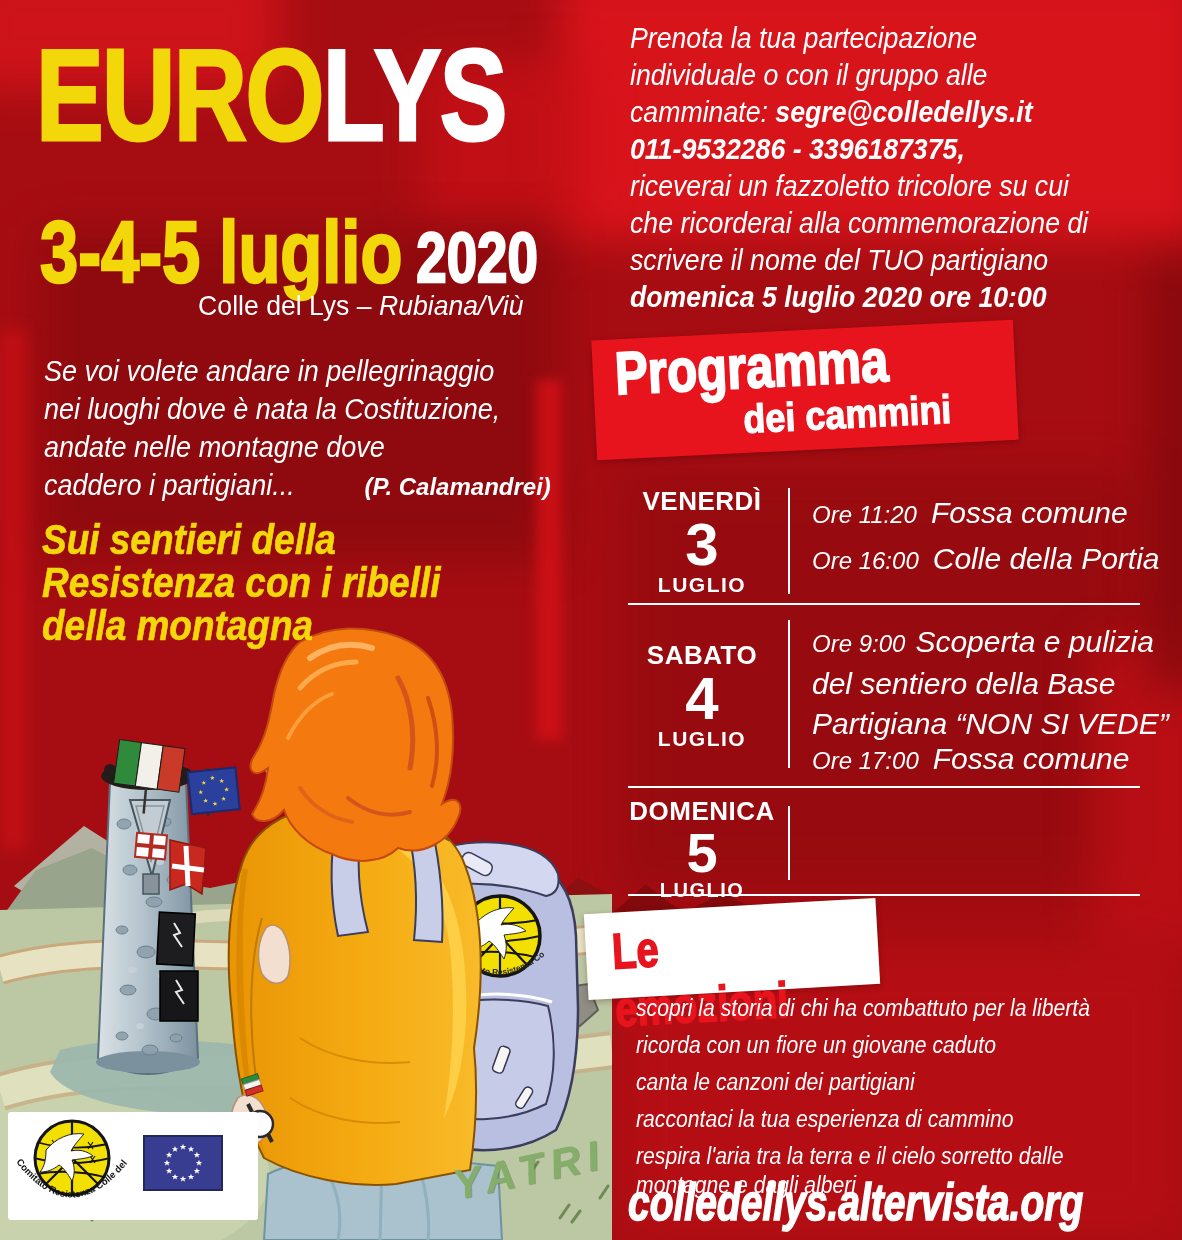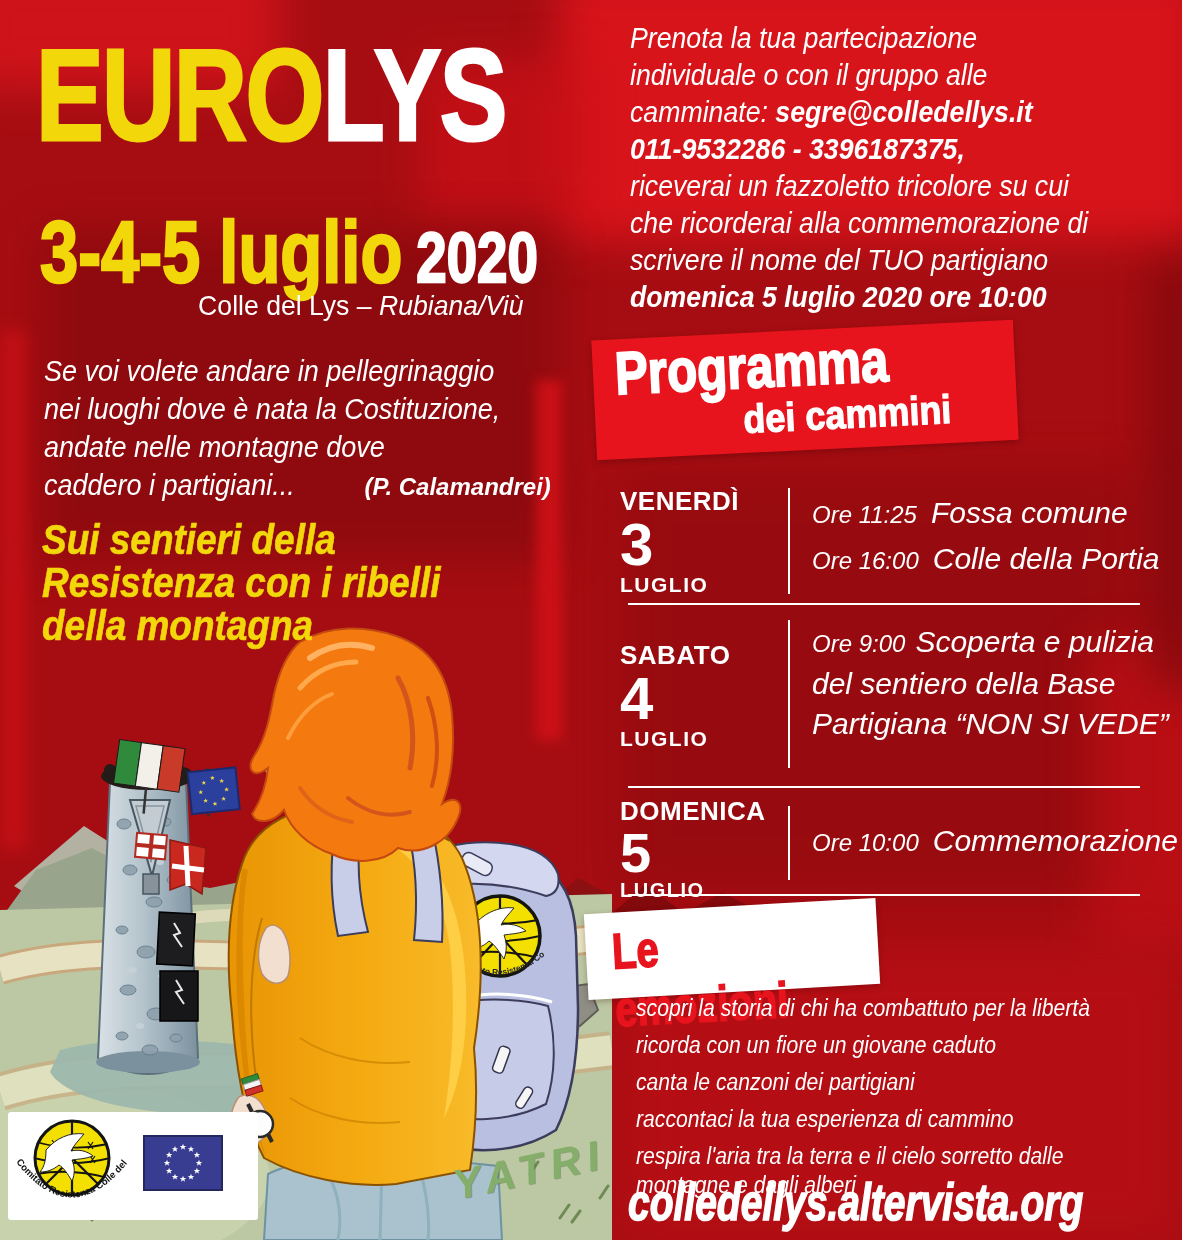--- a/index.html
+++ b/index.html
@@ -45,21 +45,21 @@
 
   .banner-program{left:594px;top:330px;width:422px;height:120px;background:#e8141d;transform:rotate(-2.8deg);box-shadow:0 2px 6px rgba(60,0,0,.35);}
   .banner-program .l1{position:absolute;left:22px;top:0px;font-size:60px;font-weight:bold;color:#fff;-webkit-text-stroke:2px;}
   .banner-program .l2{position:absolute;left:148px;top:64px;font-size:40px;font-weight:bold;color:#fff;-webkit-text-stroke:1.2px;}
 
   .ritrovo{left:638px;top:452px;color:#fff;font-style:italic;white-space:nowrap;}
   .ritrovo .lab{font-size:22px;}
   .ritrovo .place{font-size:29px;margin-left:10px;}
   .ritrovo .eco{font-size:29px;font-weight:bold;margin-left:8px;}
 
-  .daycol{width:164px;color:#fff;font-weight:bold;}
+  .daycol{width:164px;text-align:center;color:#fff;font-weight:bold;}
   .wd{font-size:26px;letter-spacing:.5px;}
   .dnum{font-size:60px;line-height:56px;}
   .dmon{font-size:21px;letter-spacing:1.5px;}
   .vline{width:2px;background:#fff;}
   .hline{height:2px;background:#fff;left:628px;width:512px;}
   .erow{position:absolute;color:#fff;font-style:italic;}
   .etime{font-size:24px;}
   .ename{font-size:30px;margin-left:14px;}
   .ewrap{width:372px;font-size:30px;line-height:40px;}
   .ewrap .etime{margin-right:10px;}
@@ -388,47 +388,47 @@
   </div>
 
 
   <div class="abs z3 daycol" style="left:620px;top:486px">
     <div class="wd">VENERDÌ</div>
     <div class="dnum">3</div>
     <div class="dmon">LUGLIO</div>
   </div>
   <div class="abs z3 vline" style="left:788px;top:488px;height:106px"></div>
   <div class="erow nw z3" style="left:812px;top:496px">
-    <span class="etime">Ore 11:25</span><span class="ename">Fossa comune</span>
+    <span class="etime">Ore 11:20</span><span class="ename">Fossa comune</span>
   </div>
   <div class="erow nw z3" style="left:812px;top:542px">
     <span class="etime">Ore 16:00</span><span class="ename">Colle della Portia</span>
   </div>
   <div class="abs z3 hline" style="top:603px"></div>
 
   <div class="abs z3 daycol" style="left:620px;top:640px">
     <div class="wd">SABATO</div>
     <div class="dnum">4</div>
     <div class="dmon">LUGLIO</div>
   </div>
   <div class="abs z3 vline" style="left:788px;top:620px;height:148px"></div>
   <div class="erow ewrap z3" style="left:812px;top:622px">
     <span class="etime">Ore 9:00</span><span>Scoperta e pulizia del sentiero della Base Partigiana “NON SI VEDE”</span>
   </div>
+  <div class="erow nw z3" style="left:812px;top:742px">
+    <span class="etime">Ore 17:00</span><span class="ename">Fossa comune</span>
+  </div>
   <div class="abs z3 hline" style="top:786px"></div>
 
   <div class="abs z3 daycol" style="left:620px;top:796px">
     <div class="wd">DOMENICA</div>
     <div class="dnum" style="font-size:56px;line-height:52px">5</div>
     <div class="dmon" style="font-size:20px">LUGLIO</div>
   </div>
   <div class="abs z3 vline" style="left:788px;top:806px;height:74px"></div>
-  <div class="erow nw z3" style="left:812px;top:824px">
-    <span class="etime">Ore 10:00</span><span class="ename">Commemorazione</span>
-  </div>
   <div class="abs z3 hline" style="top:894px"></div>
 
   <div class="abs z3 banner-emozioni">
     <div class="t"><span class="cx8">Le emozioni</span></div>
   </div>
   <div class="abs z3 emotions">
     <div class="em"><span class="cx92">scopri la storia di chi ha combattuto per la libertà</span></div>
     <div class="em"><span class="cx92">ricorda con un fiore un giovane caduto</span></div>
     <div class="em"><span class="cx92">canta le canzoni dei partigiani</span></div>
     <div class="em"><span class="cx92">raccontaci la tua esperienza di cammino</span></div>

